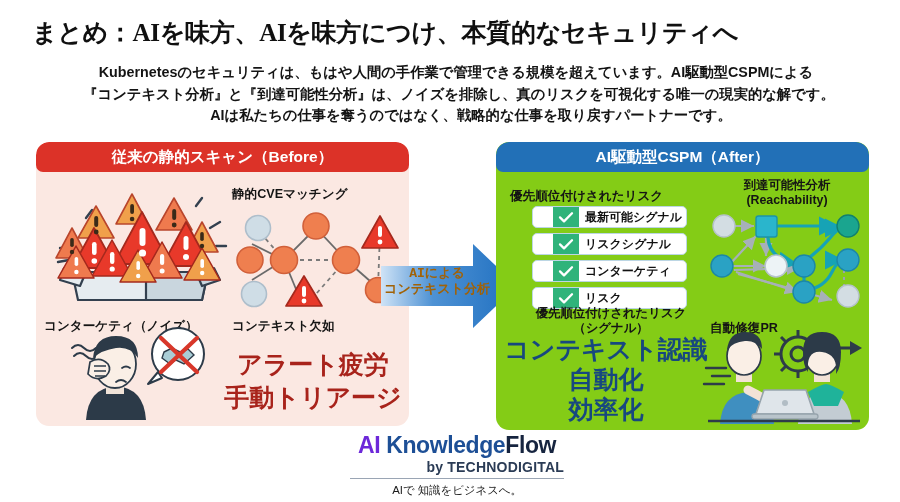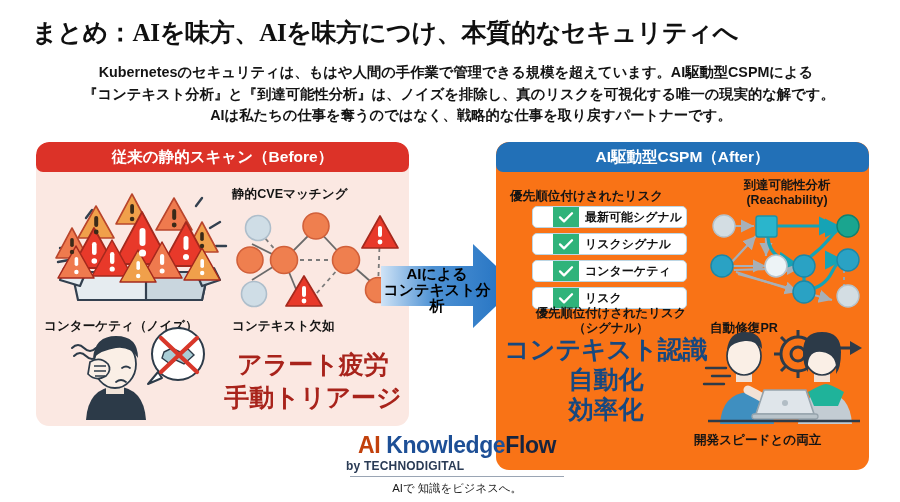--- a/index.html
+++ b/index.html
@@ -52,22 +52,22 @@
   }
   .panel-before {
     left: 36px;
     width: 373px;
     height: 284px;
     background: #fbe8e2;
   }
   .panel-after {
     left: 496px;
     width: 373px;
-    height: 328px;
-    background: #f97316;
+    height: 288px;
+    background: #84cc16;
   }
   .panel-header {
     position: absolute;
     left: 0;
     top: 0;
     width: 100%;
     height: 30px;
     line-height: 30px;
     text-align: center;
     font-size: 15.5px;
@@ -160,51 +160,52 @@
     top: 240px;
     width: 136px;
     height: 92px;
   }
   .arrow-label {
     position: absolute;
     left: 0;
     top: 26px;
     width: 112px;
     text-align: center;
-    font-size: 15px;
-    font-weight: bold;
-    color: #000000;
+    font-size: 13px;
+    font-weight: bold;
+    color: #a16207;
     line-height: 16px;
     pointer-events: none;
+    font-family: Liberation Mono, monospace;
   }
 
   
   .logo-block {
     position: absolute;
     left: 346px;
     top: 432px;
     width: 222px;
     text-align: center;
   }
   .logo-main {
     font-size: 23px;
     font-weight: bold;
     letter-spacing: -0.4px;
     white-space: nowrap;
   }
-  .logo-ai { color: #c2410c; }
+  .logo-ai { color: #6d28d9; }
   .logo-knowledge { color: #1d4f96; }
   .logo-flow { color: #16243f; }
   .logo-by {
-    font-size: 12px;
+    font-size: 14px;
     font-weight: bold;
     color: #2a3b55;
     letter-spacing: 0.2px;
     margin-top: 0px;
-    text-align: left;
+    text-align: right;
     padding-right: 4px;
   }
   .logo-rule {
     height: 1px;
     background: #9aa5b4;
     margin: 3px 4px 4px 4px;
   }
   .logo-tagline {
     font-size: 11.4px;
     color: #1a1a1a;

